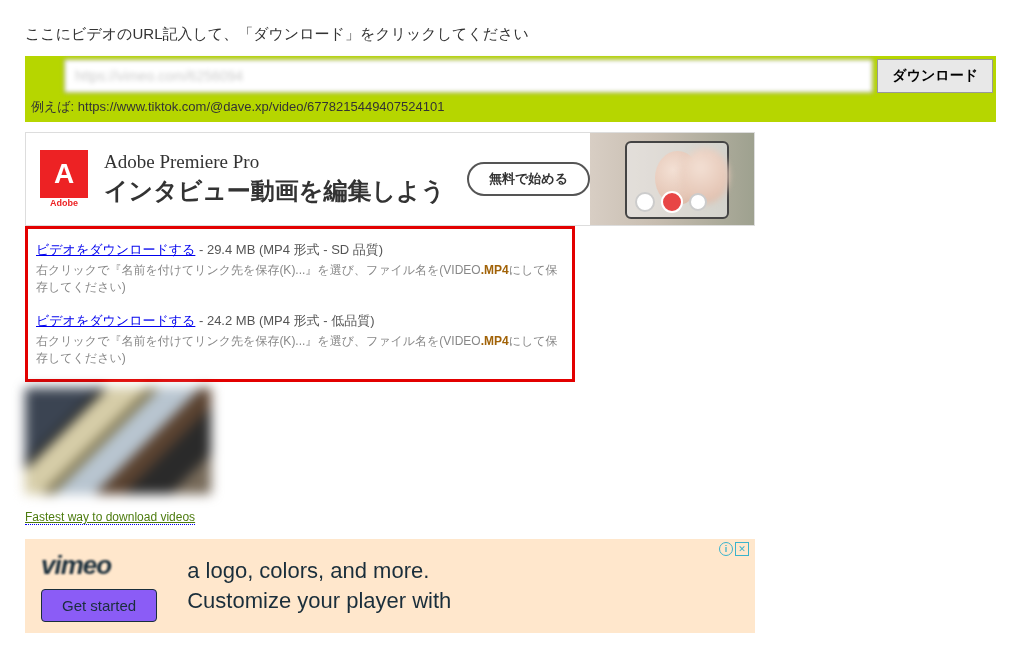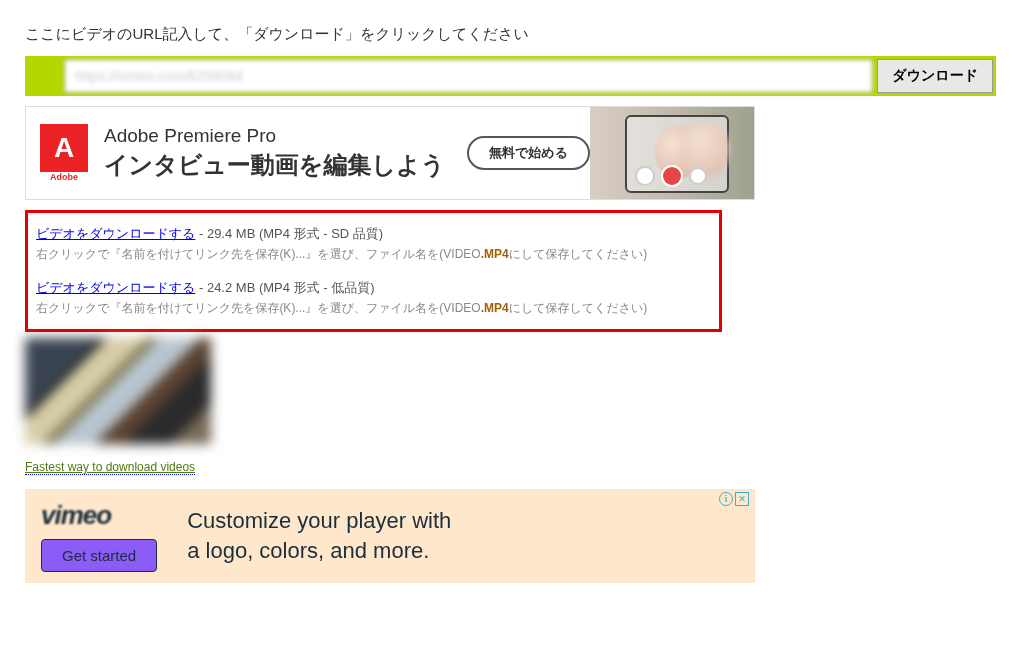--- a/index.html
+++ b/index.html
@@ -59,21 +59,21 @@
     .ad-x-icon { width: 14px; height: 14px; border: 1px solid #39b3cc; color: #39b3cc; font-size: 9px; display: flex; align-items: center; justify-content: center; }
     .adobe-logo {
       width: 48px; height: 48px; background: #ed2224;
       display: flex; align-items: center; justify-content: center;
       margin-left: 14px;
     }
     .adobe-a { color: #fff; font-size: 28px; font-weight: bold; font-family: Arial; }
     .adobe-text-under { font-size: 9px; color: #ed2224; text-align: right; margin-left: 14px; font-weight: bold; }
     .adobe-logo-col { display: flex; flex-direction: column; align-items: center; }
     .ad-text-block { margin-left: 16px; }
-    .ad-title { font-size: 19px; font-family: Liberation Sans, sans-serif; }
+    .ad-title { font-size: 19px; font-family: Liberation Serif, serif; }
     .ad-subtitle { font-size: 24px; font-weight: bold; margin-top: 2px; }
     .ad-cta { margin-left: 22px; border: 2px solid #555; border-radius: 18px; padding: 6px 20px; font-size: 13px; font-weight: bold; text-align: right; }
     .ad-photo {
       flex: 1; height: 100%;
       background: linear-gradient(90deg, #d8cec4 0%, #c7bdb0 40%, #9ea18f 100%);
       position: relative; overflow: hidden;
     }
     .face1, .face2 {
       position: absolute; border-radius: 50%;
       background: radial-gradient(circle at 40% 35%, #f3e0d4 0%, #e6c8b8 60%, #d4b29e 100%);
@@ -81,23 +81,22 @@
     .face1 { width: 45px; height: 54px; left: 65px; top: 18px; filter: blur(0.5px); }
     .face2 { width: 48px; height: 56px; right: 25px; top: 15px; filter: blur(3px); }
     .phone-frame { position: absolute; left: 35px; top: 8px; width: 104px; height: 78px; border: 2px solid #444; border-radius: 6px; background: rgba(240,240,240,0.6); }
     .rec-ui { position: absolute; left: 45px; bottom: 12px; display: flex; gap: 6px; align-items: center; }
     .rec-dot { width: 20px; height: 20px; border-radius: 50%; background: #fff; border: 2px solid #ccc; }
     .rec-btn { width: 22px; height: 22px; border-radius: 50%; background: #e84545; border: 2px solid #fff; }
     .rec-cam { width: 18px; height: 18px; border-radius: 50%; background: #fff; border: 2px solid #ccc; }
     
     .download-links-box {
       border: 3px solid #e30000;
-      margin-top: 10px;
       padding: 12px 8px;
-      width: 697px;
+      width: 550px;
     }
     .dl-row { margin-bottom: 3px; font-size: 13px; }
     .dl-row:last-child { margin-bottom: 0; }
     .dl-link { color: #0000ee; text-decoration: underline; font-size: 13px; }
     .dl-meta { color: #555; font-size: 13px; }
     .dl-hint { color: #888; font-size: 12px; }
     .dl-hint .bold { color: #a16207; font-weight: bold; }
     .dl-gap { height: 16px; }
     
     .thumb {
@@ -134,20 +133,21 @@
 
 
 
 <div class="instruction">ここにビデオのURL記入して、「ダウンロード」をクリックしてください</div>
 
 <div class="search-section">
   <div class="search-row">
     <input type="text" class="url-input" value="https://vimeo.com/6256094" style="">
     <button class="download-btn">ダウンロード</button>
   </div>
+  <div class="example-text">例えば: https://www.tiktok.com/@dave.xp/video/6778215449407524101</div>
 </div>
 
 <div class="ad-banner1">
   <div class="ad-close-row">
     <div class="ad-info-icon">i</div>
     <div class="ad-x-icon">✕</div>
   </div>
   <div class="adobe-logo-col">
     <div class="adobe-logo">
         <span class="adobe-a">A</span>
@@ -190,21 +190,21 @@
 <div class="ad-banner2">
   <div class="ad2-close-row">
     <div class="ad-info-icon">i</div>
     <div class="ad-x-icon">✕</div>
   </div>
   <div class="vimeo-col">
     <div class="vimeo-logo">vimeo</div>
     <button class="get-started-btn">Get started</button>
   </div>
   <div class="ad2-text">
+    <div>a logo, colors, and more.</div>
     <div>Customize your player with</div>
-    <div>a logo, colors, and more.</div>
   </div>
 </div>
 
 
 
 
 
 
 </body></html>

